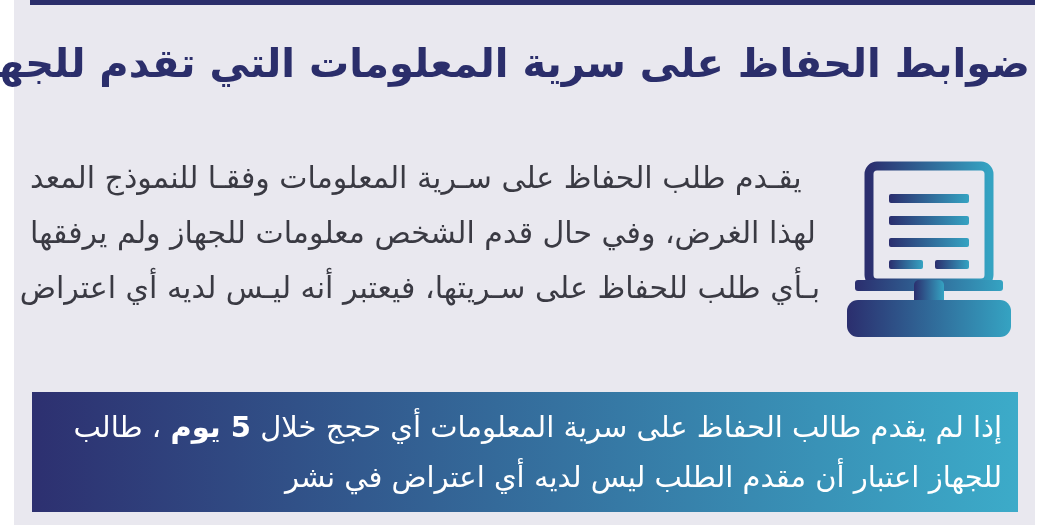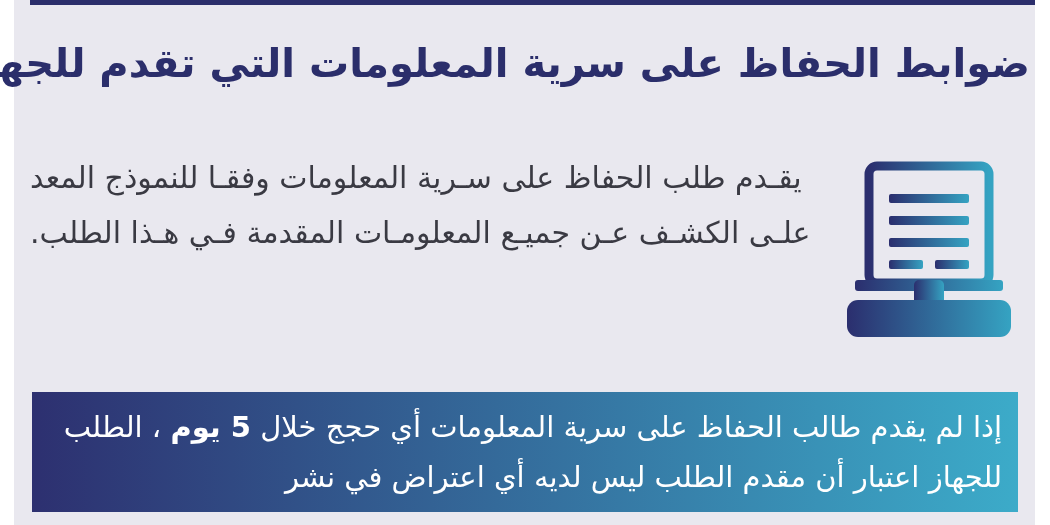--- a/index.html
+++ b/index.html
@@ -120,23 +120,24 @@
 
       <rect x="12" y="120" width="148" height="11" rx="3" fill="url(#grad)"></rect>
       <rect x="71" y="120" width="30" height="26" rx="5" fill="url(#grad)"></rect>
 
       <rect x="4" y="140" width="164" height="37" rx="11" fill="url(#grad)"></rect>
     </svg>
   </div>
 
   <div class="paragraph">
     <div class="line">يقـدم طلب الحفاظ على سـرية المعلومات وفقـا للنموذج المعد</div>
-    <div class="line">علـى الكشـف عـن جميـع المعلومـات المقدمة فـي هـذا الطلب.</div>
+    <div class="line">لهذا الغرض، وفي حال قدم الشخص معلومات للجهاز ولم يرفقها</div>
+    <div class="line">بـأي طلب للحفاظ على سـريتها، فيعتبر أنه ليـس لديه أي اعتراض</div>
   </div>
 
   <div class="banner">
     <div class="banner-line">
-      <span>إذا لم يقدم طالب الحفاظ على سرية المعلومات أي حجج خلال </span><strong>5 يوم</strong><span> ، الطلب</span>
+      <span>إذا لم يقدم طالب الحفاظ على سرية المعلومات أي حجج خلال </span><strong>5 يوم</strong><span> ، طالب</span>
     </div>
     <div class="banner-line">للجهاز اعتبار أن مقدم الطلب ليس لديه أي اعتراض في نشر</div>
   </div>
 
 </div>
 
 </body></html>

